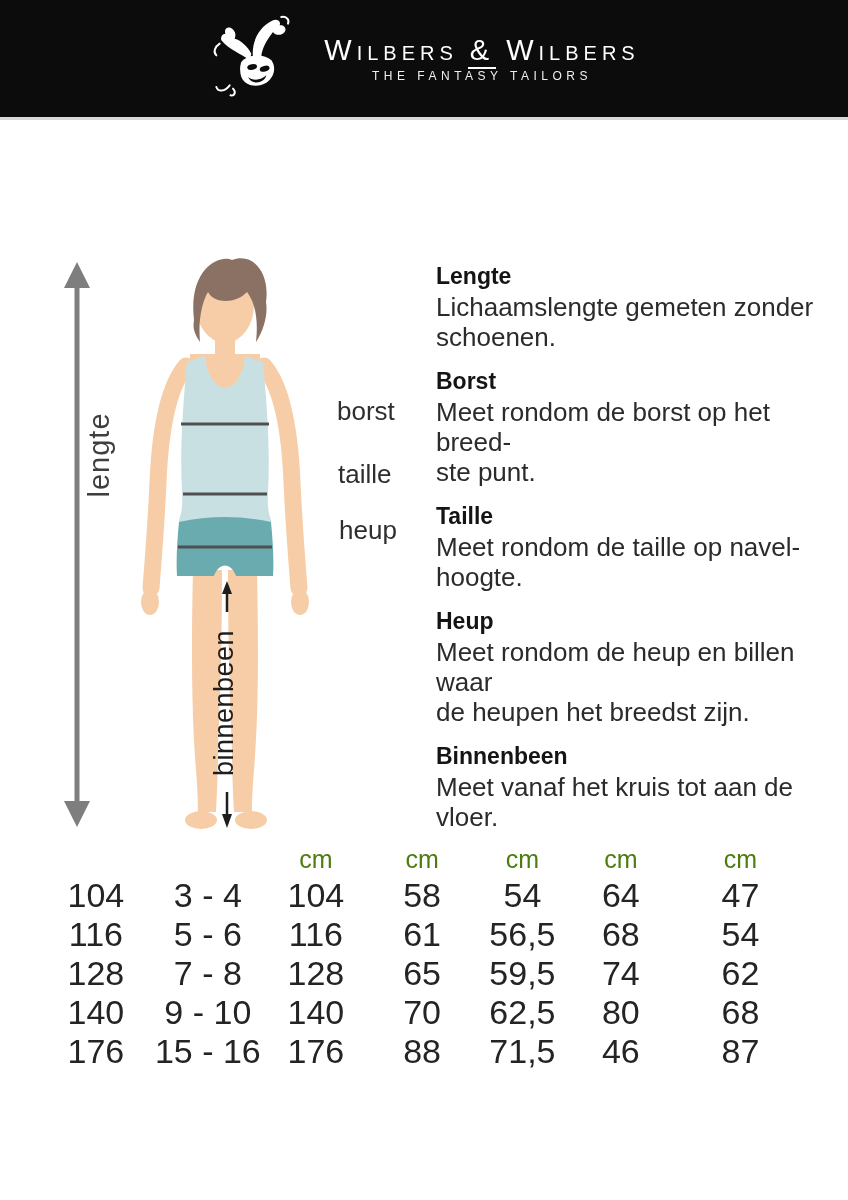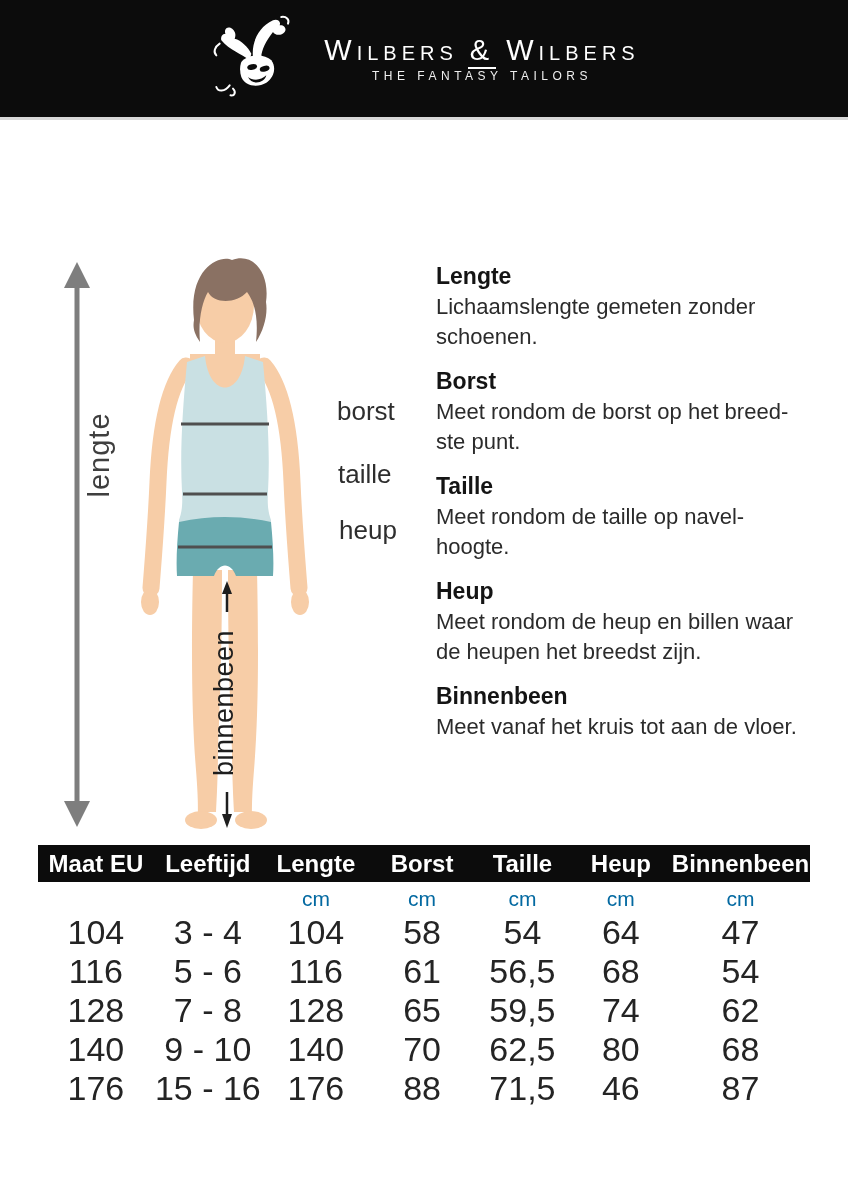--- a/index.html
+++ b/index.html
@@ -55,34 +55,34 @@
   .label-waist{left:338px; top:461px;}
   .label-hip{left:339px; top:517px;}
 
   
   .guide{position:absolute; left:436px; top:263px; width:405px;}
   .guide-section{margin:0 0 16px 0;}
   .guide-heading{
     font-size:23px; font-weight:700; color:#141414; line-height:27px; margin-bottom:2px;
   }
   .guide-body{
-    font-size:22px; color:#2b2b2b; line-height:30px; white-space:pre-line;
+    font-size:26px; color:#2b2b2b; line-height:30px; white-space:pre-line;
   }
 
   
   .size-table{
     position:absolute; left:38px; top:845px; width:772px;
     border-collapse:collapse; table-layout:fixed;
   }
   .size-table th, .size-table td{text-align:center; padding:0;}
   .size-table tr.head th{
     background:var(--table_header_bg,#0c0c0c); color:var(--table_header_text,#fff);
     font-size:24px; font-weight:700; height:37px; white-space:nowrap;
   }
-  .size-table tr.units td{font-size:21px; color:#0369a1; height:29px; vertical-align:bottom; padding-bottom:2px;}
+  .size-table tr.units td{font-size:25px; color:#4d7c0f; height:29px; vertical-align:bottom; padding-bottom:2px;}
   .size-table tbody td{font-size:34px; color:#242424; height:33px; font-weight:400; vertical-align:middle;}
 </style>
 </head>
 <body>
 
 <div id="page">
 
   <div class="header">
     <span>
       <svg width="100" height="86" viewBox="0 0 120 100" aria-hidden="true">
@@ -190,29 +190,20 @@
     <colgroup>
       <col style="width:15%">
         <col style="width:14%">
         <col style="width:14%">
       <col style="width:13.5%">
         <col style="width:12.5%">
         <col style="width:13%">
       <col style="width:18%">
     </colgroup>
     <thead>
-        <tr class="head">
-          <th>Maat EU</th>
-          <th>Leeftijd</th>
-          <th>Lengte</th>
-          <th>Borst</th>
-          <th>Taille</th>
-          <th>Heup</th>
-          <th>Binnenbeen</th>
-        </tr>
         <tr class="units">
           <td></td>
           <td></td>
           <td>cm</td>
           <td>cm</td>
           <td>cm</td>
           <td>cm</td>
           <td>cm</td>
         </tr>
       </thead>

